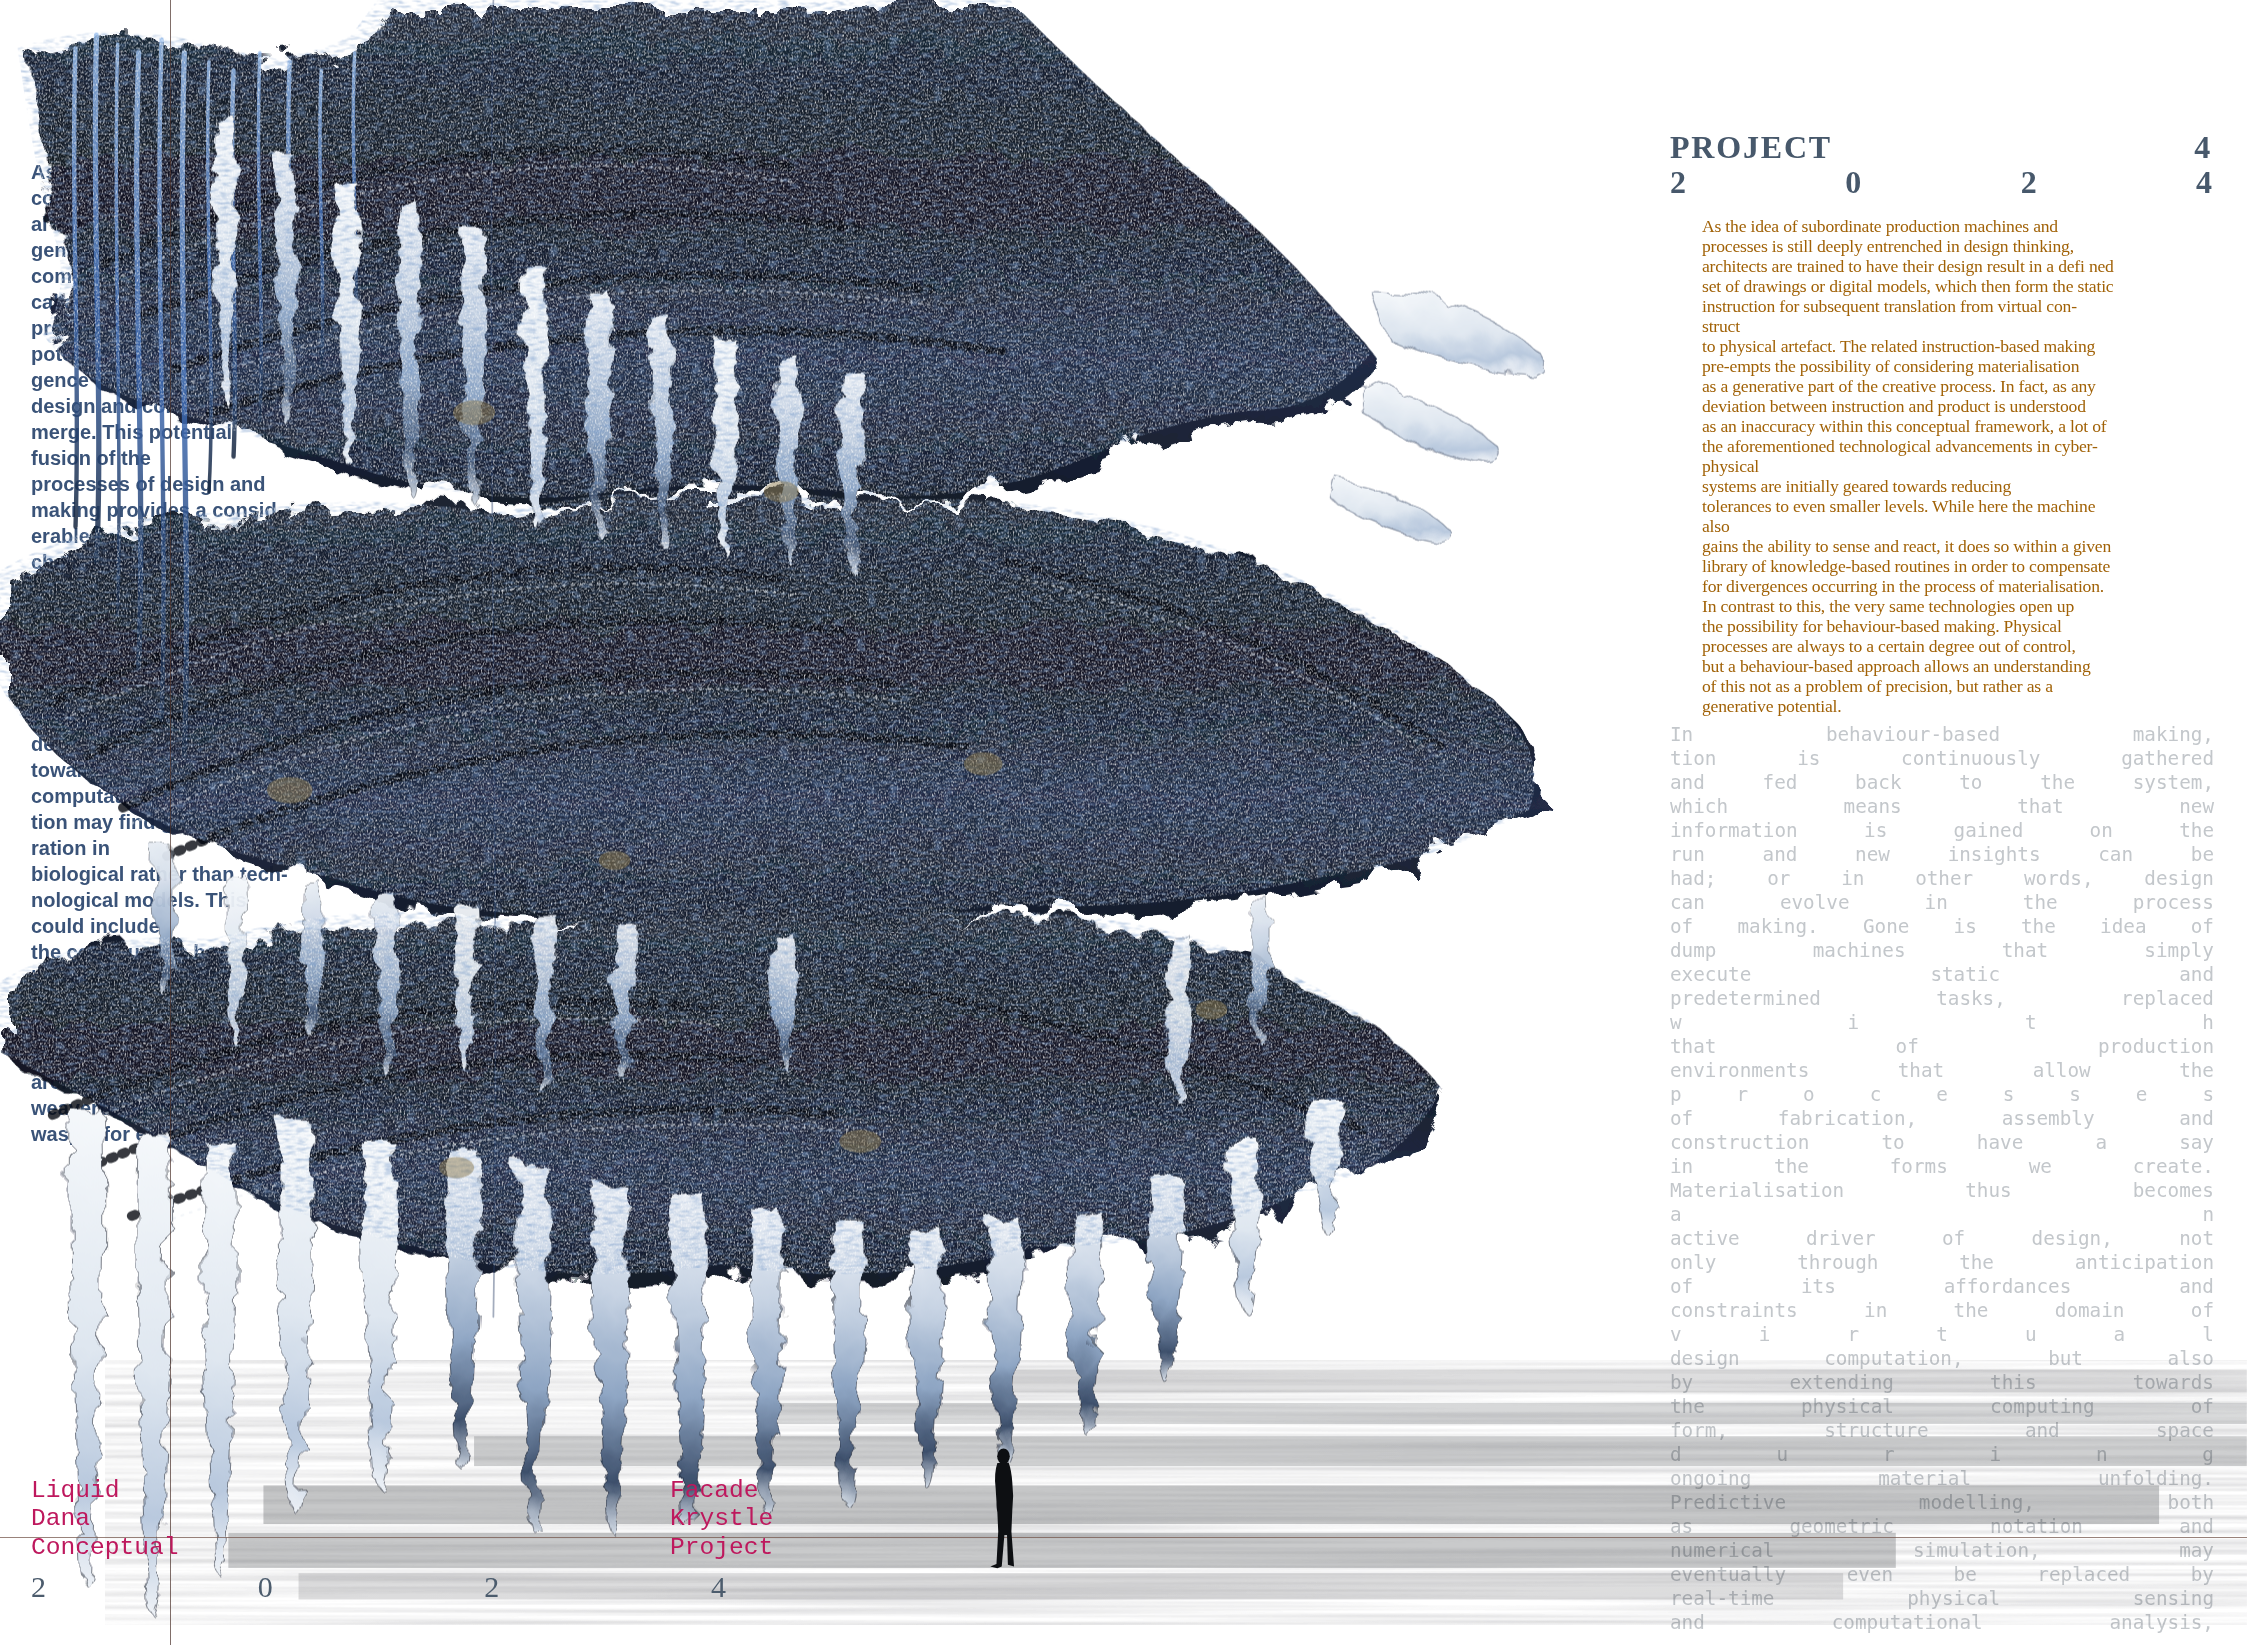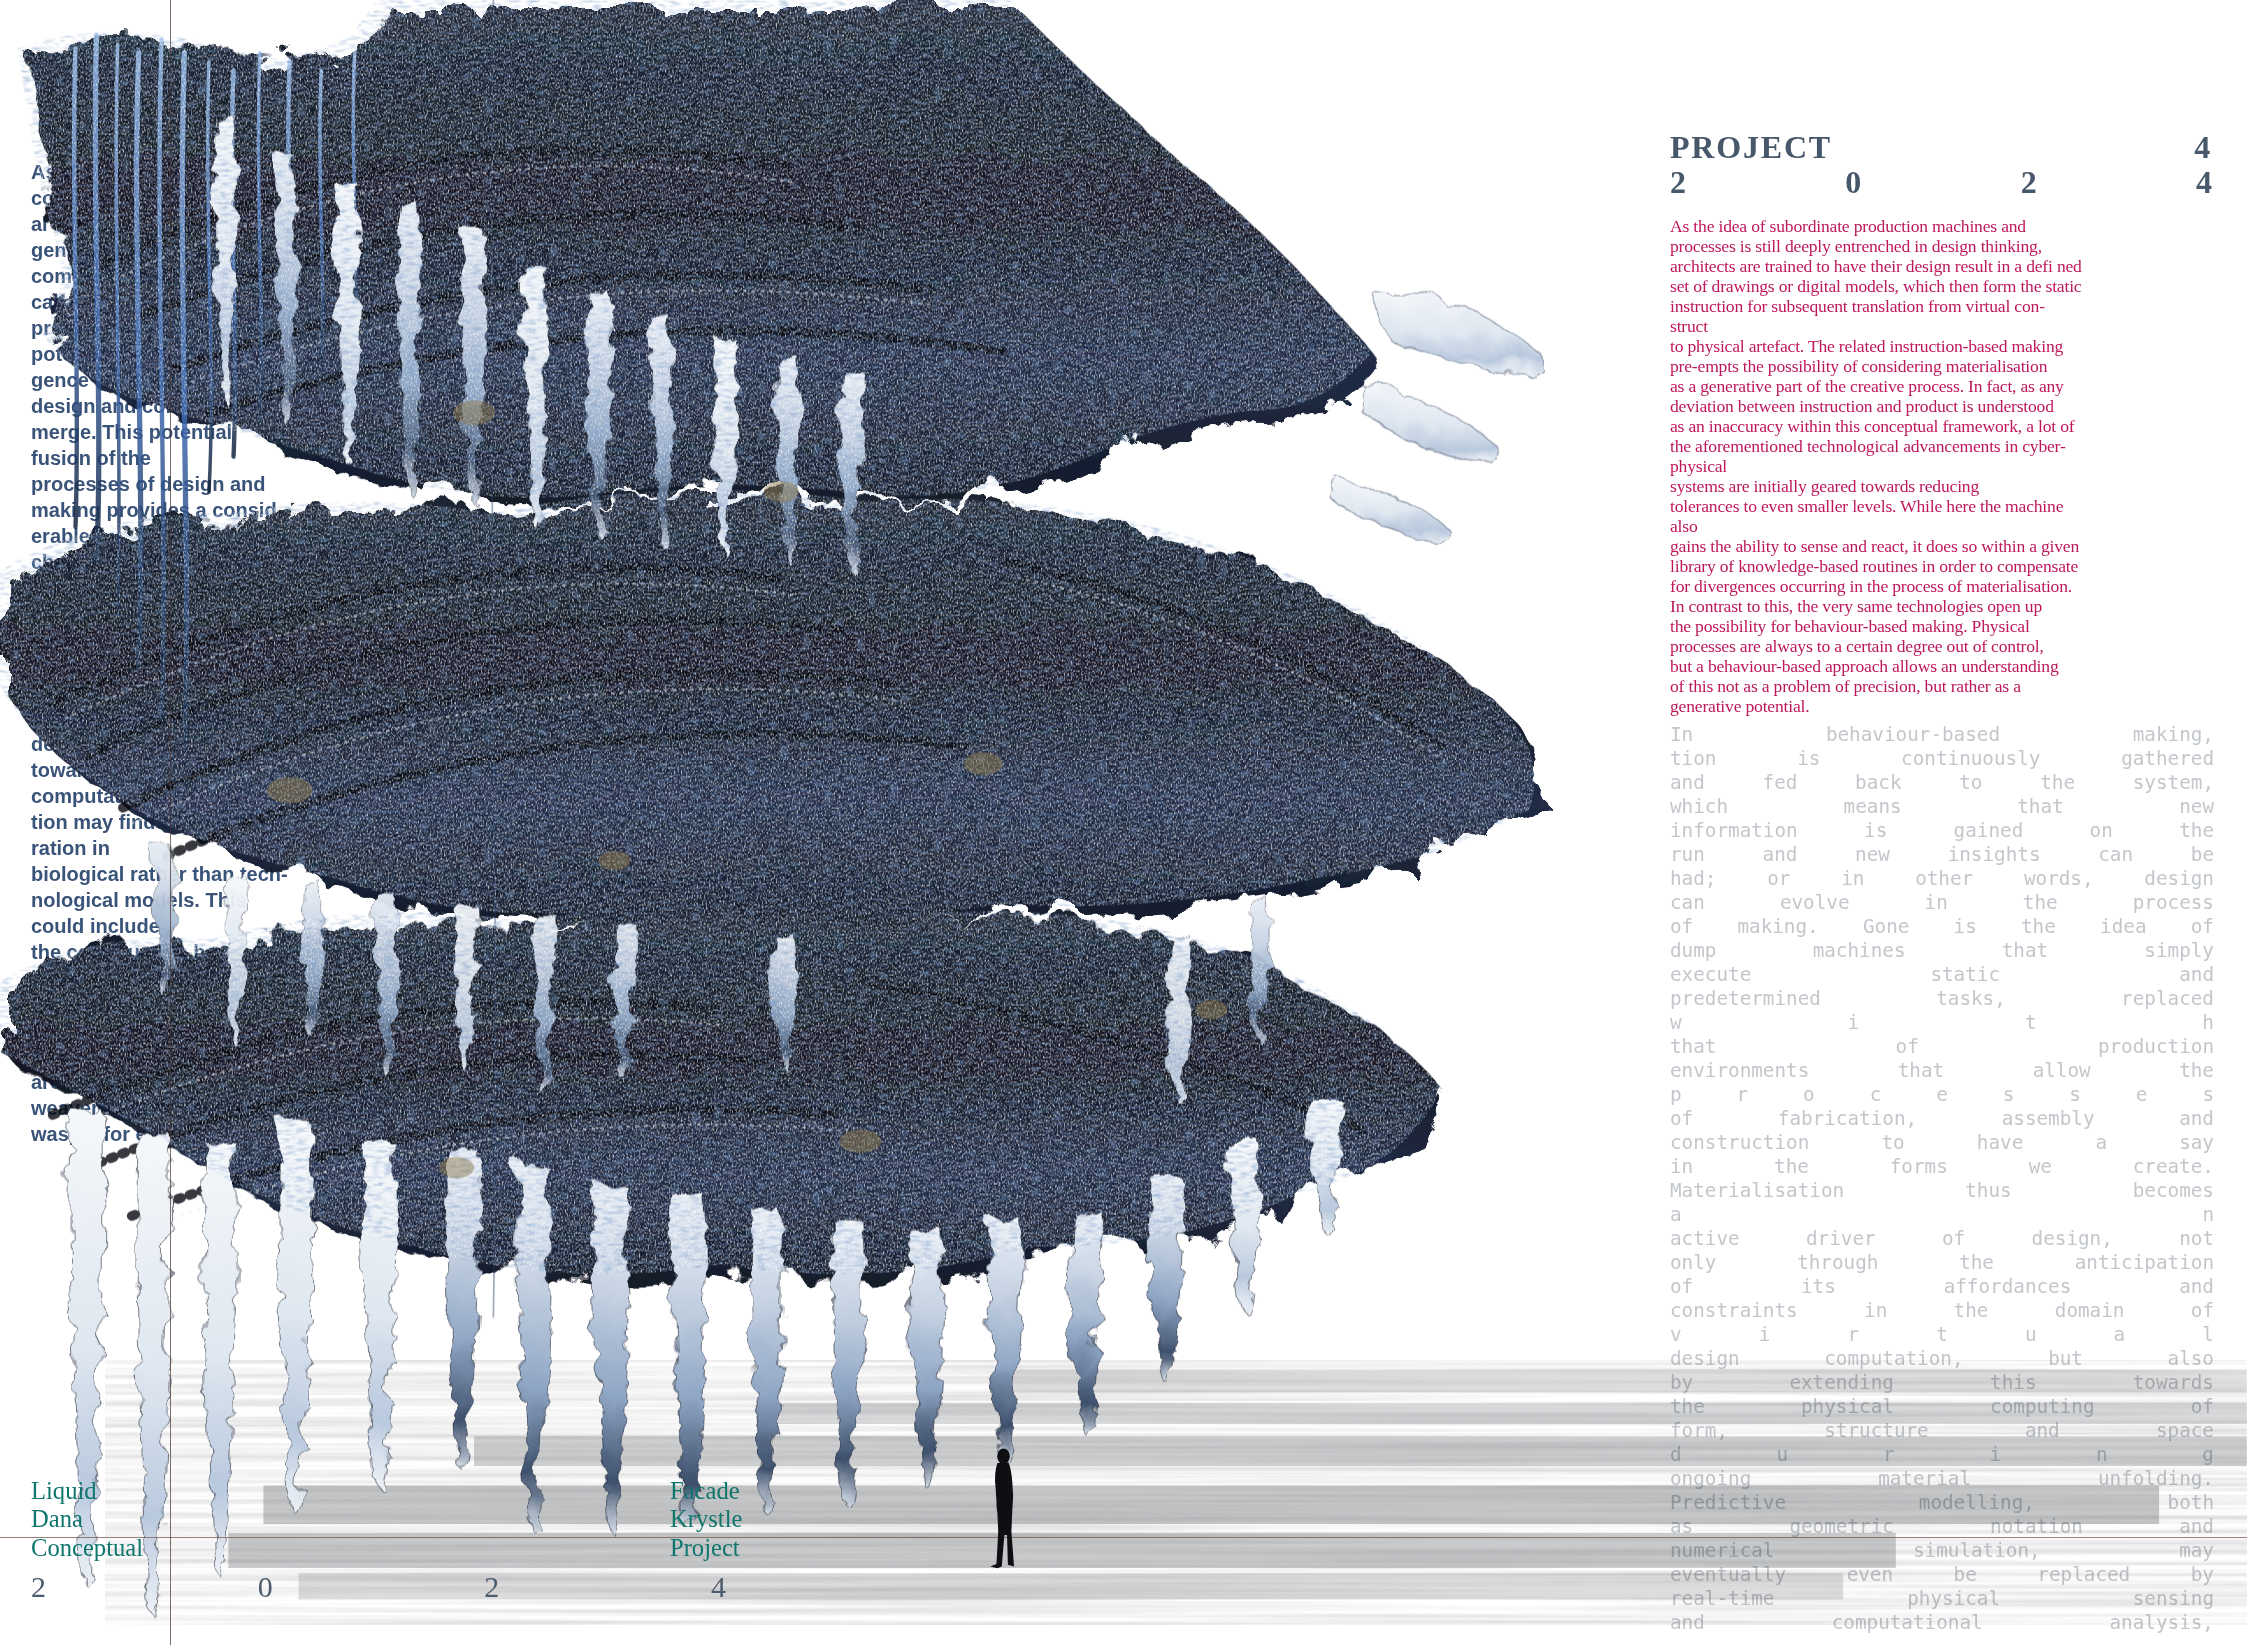--- a/index.html
+++ b/index.html
@@ -26,32 +26,32 @@
   
   .person{position:absolute;left:985px;top:1448px;width:37px;height:123px;z-index:6;}
 
   
   .right-col{position:absolute;left:1670px;top:130px;width:542px;z-index:5;}
   .hdr-row{display:flex;justify-content:space-between;color:#47586b;
     font-family:"Liberation Serif", serif;font-weight:700;font-size:32px;line-height:35px;
     letter-spacing:1.8px;}
   .hdr-digits{display:flex;justify-content:space-between;color:#47586b;
     font-family:"Liberation Serif", serif;font-weight:700;font-size:32px;line-height:35px;}
-  .article{margin-top:16px;color:#be185d;font-family:"Liberation Serif", serif;
-    font-size:17.6px;line-height:20px;white-space:pre-line;letter-spacing:-0.2px;}
+  .article{margin-top:16px;color:#a16207;font-family:"Liberation Serif", serif;
+    font-size:17.6px;line-height:20px;white-space:pre-line;letter-spacing:-0.2px;margin-left:32px;}
 
   .faded{position:absolute;left:1670px;top:723px;width:544px;z-index:5;
     font-family:"DejaVu Sans Mono", monospace;font-size:19.3px;color:#c3c7cb;
     mix-blend-mode:multiply;text-align:center;}
   .faded .jl{display:flex;justify-content:space-between;height:24px;overflow:visible;}
   .faded .jl span{white-space:pre;}
 
   
-  .foot-block{position:absolute;z-index:5;color:#0f766e;
-    font-family:Liberation Serif, serif;font-size:24.6px;line-height:28.4px;white-space:pre-line;}
+  .foot-block{position:absolute;z-index:5;color:#be185d;
+    font-family:Liberation Mono, monospace;font-size:24.6px;line-height:28.4px;white-space:pre-line;}
   .fb-left{left:31px;top:1477px;}
   .fb-mid{left:654px;top:1477px;margin-left:16px;}
   .foot-digits{position:absolute;left:31px;top:1570px;width:695px;z-index:5;
     display:flex;justify-content:space-between;color:#4c5c6d;
     font-family:"Liberation Serif", serif;font-size:30px;line-height:33px;}
 </style>
 </head>
 <body>
 
 <div class="page">

